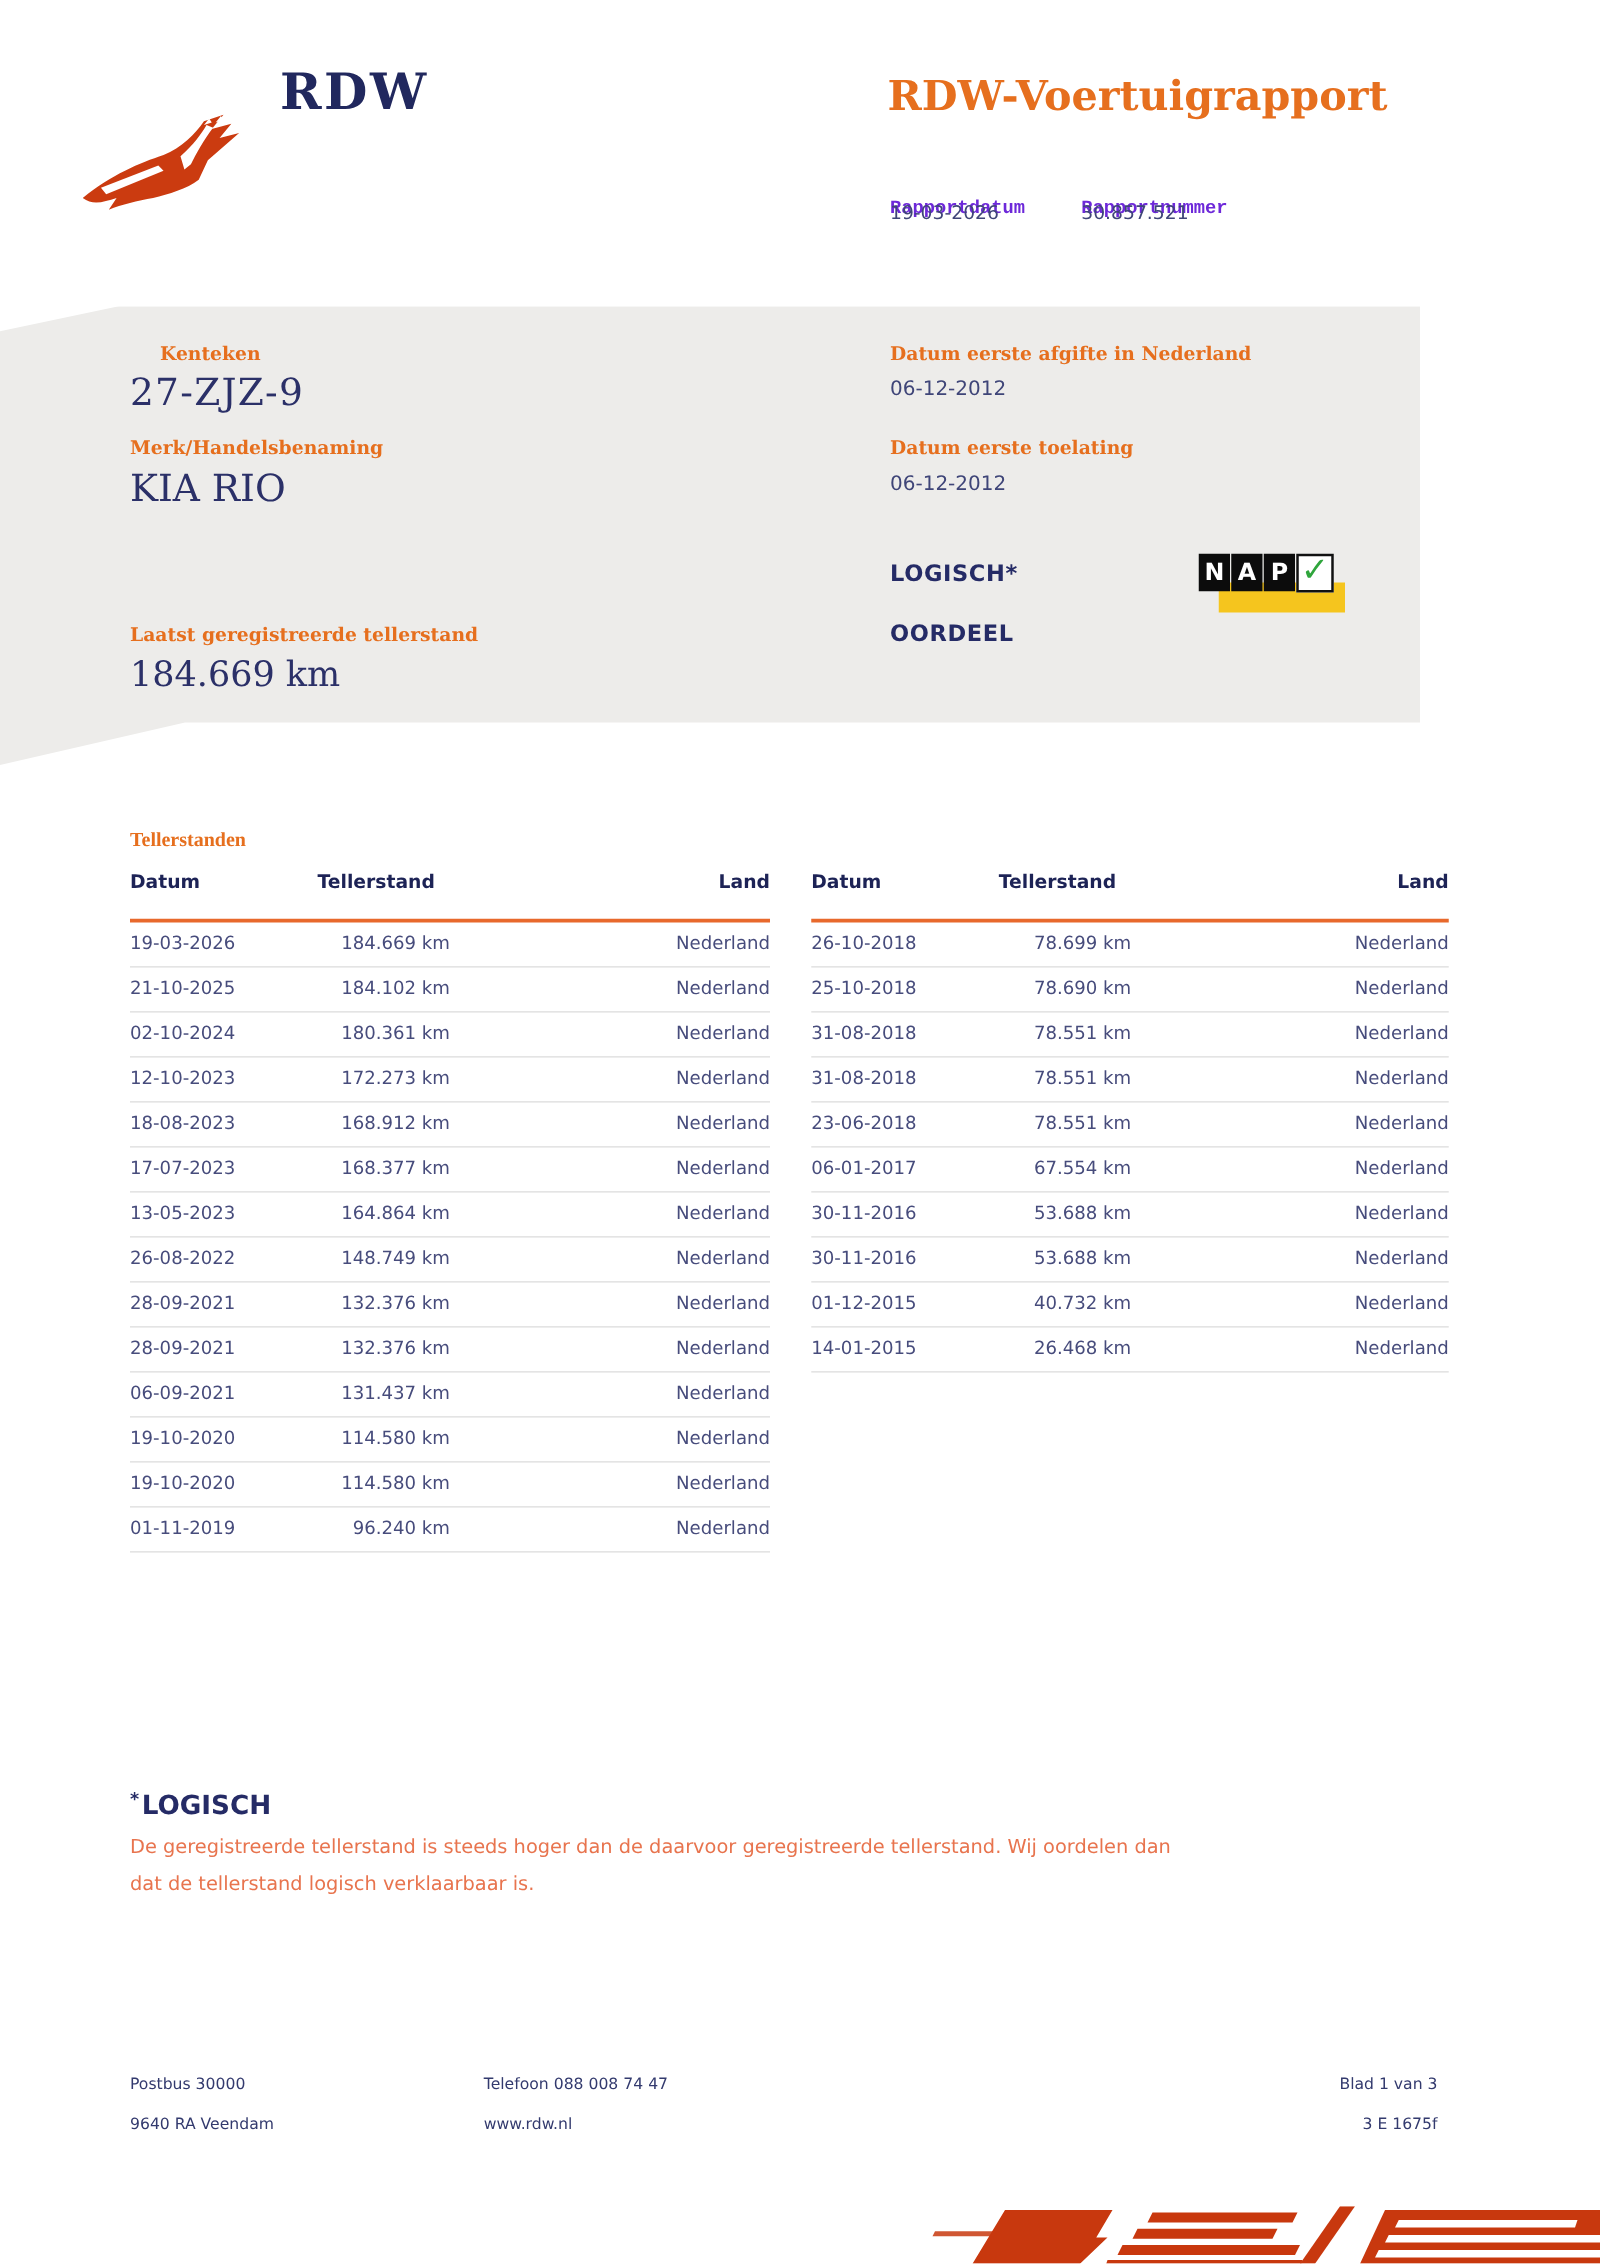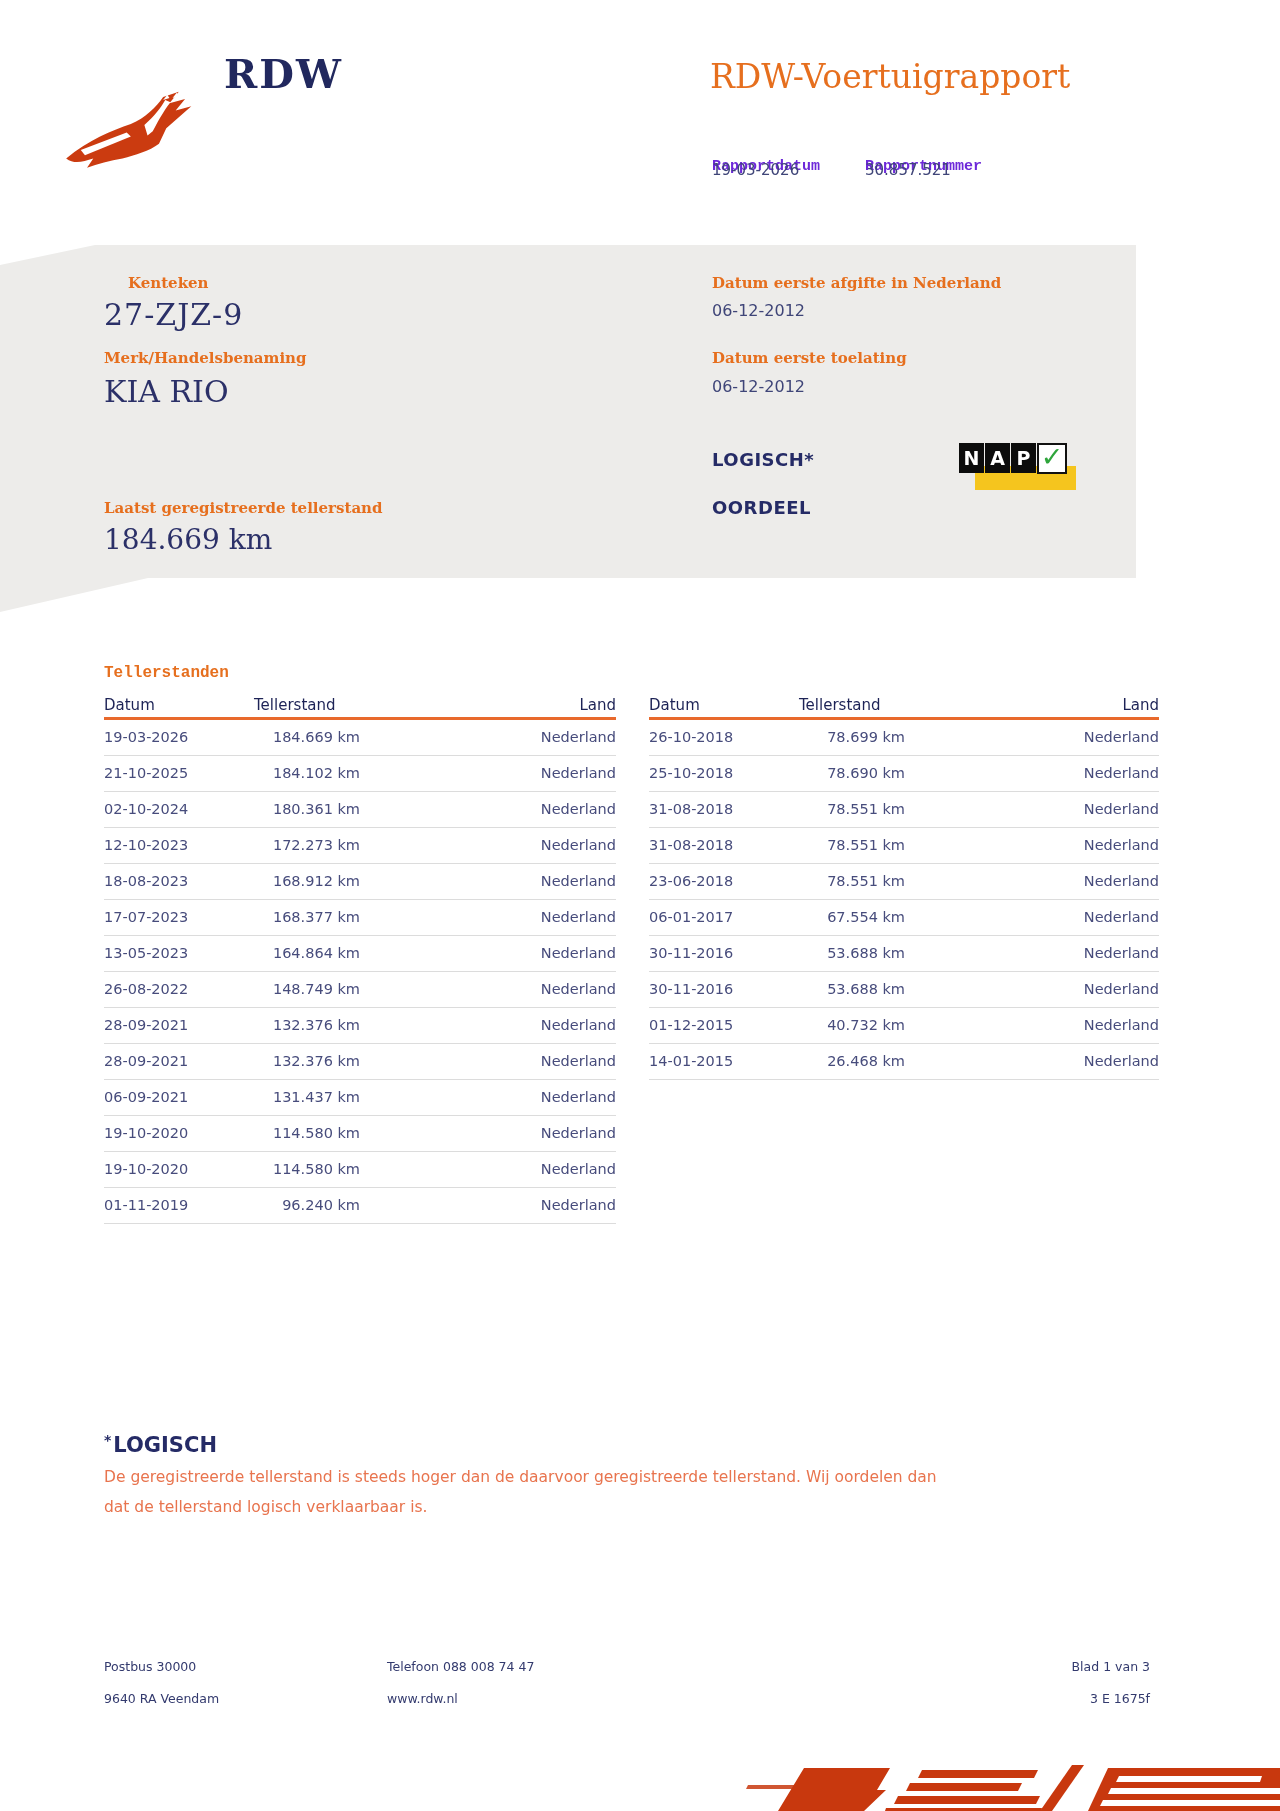--- a/index.html
+++ b/index.html
@@ -3,21 +3,21 @@
 <meta charset="utf-8">
 <style>
   html,body{margin:0;padding:0;background:#ffffff;}
   .page{position:relative;width:1280px;height:1811px;background:#ffffff;overflow:hidden;
         font-family:"DejaVu Sans",sans-serif;}
   .abs{position:absolute;}
 
   
   .rdw-wordmark{left:224px;top:50px;font-family:"DejaVu Serif",serif;font-weight:600;
                 font-size:40px;letter-spacing:2px;color:#21285e;}
-  .doc-title{left:710px;top:57px;font-family:"DejaVu Serif",serif;font-weight:400;
+  .doc-title{left:710px;top:57px;font-family:"DejaVu Serif",serif;font-weight:700;
              font-size:33px;color:#e66f1e;}
   .meta-label{font-family:Liberation Mono, monospace;font-weight:700;font-size:15px;color:#6d28d9;margin-top:19px;}
   .meta-value{font-size:15px;color:#3f4578;}
 
   
   .vehicle-panel{left:0;top:245px;width:1136px;height:367px;background:#edecea;
      clip-path:polygon(0 20px,95px 0,100% 0,100% 333px,148px 333px,0 100%);}
   .field-label{font-family:"DejaVu Serif",serif;font-weight:700;font-size:15px;color:#e66f1e;}
   .field-value-serif{font-family:"DejaVu Serif",serif;font-size:30px;color:#2b3068;}
   .field-value-sans{font-size:16px;color:#3f4578;}
@@ -26,24 +26,24 @@
   
   .nap{left:959px;top:443px;width:120px;height:50px;}
   .nap-yellow{position:absolute;left:16px;top:23px;width:101px;height:24px;background:#f5c51e;}
   .nap-tile{position:absolute;top:0;width:25px;height:30px;background:#0c0c0c;color:#ffffff;
             font-weight:700;font-size:19px;line-height:30px;text-align:center;}
   .nap-check-tile{position:absolute;left:78px;top:0;width:26px;height:27px;background:#ffffff;
             border:2px solid #111;color:#2fa53c;font-weight:700;font-size:27px;line-height:24px;
             text-align:center;overflow:visible;}
 
   
-  .section-title{font-family:Liberation Mono, monospace;font-weight:700;font-size:16px;color:#e66f1e;}
+  .section-title{font-family:Liberation Serif, serif;font-weight:700;font-size:16px;color:#e66f1e;}
   .t-table{position:absolute;top:696px;width:512px;}
-  .t-head{display:flex;font-weight:400;font-size:15px;color:#1d2356;
-          padding-bottom:3px;border-bottom:3px solid #e8692c;}
+  .t-head{display:flex;font-weight:700;font-size:15px;color:#1d2356;
+          padding-bottom:21px;border-bottom:3px solid #e8692c;}
   .t-row{display:flex;height:35px;line-height:35px;font-size:14.5px;color:#474c7c;
          border-bottom:1px solid #dcdcdc;}
   .c-datum{width:150px;text-align:left;}
   .c-km{width:106px;text-align:right;}
   .c-land{flex:1;text-align:right;}
   .t-head .c-km{text-align:left;}
 
   
   .exp-heading{left:104px;top:1432px;font-weight:700;font-size:21px;color:#252b66;}
   .exp-ast{font-size:14px;vertical-align:7px;margin-right:2px;}

